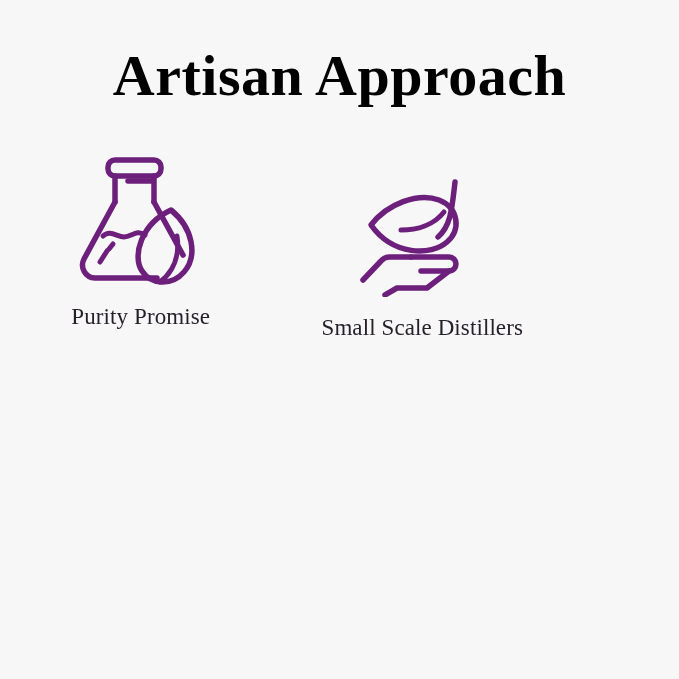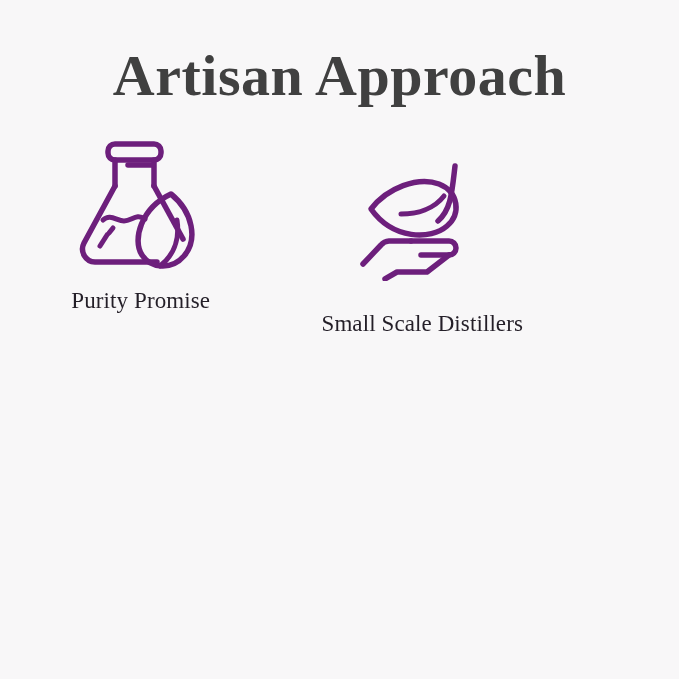--- a/index.html
+++ b/index.html
@@ -23,43 +23,42 @@
   .page-title {
     position: absolute;
     top: 44px;
     left: 0;
     width: 679px;
     text-align: center;
     font-family: "Liberation Serif", "DejaVu Serif", serif;
     font-weight: 700;
     font-size: 58px;
     letter-spacing: 0.5px;
-    color: #404040;
+    color: #000000;
     line-height: 1.1;
     white-space: nowrap;
   }
   .feature-grid {
     position: absolute;
-    top: 134px;
+    top: 150px;
     left: 0;
     width: 563px;
     height: 500px;
     display: grid;
     grid-template-columns: 1fr 1fr;
     grid-template-rows: 1fr 1fr;
   }
   .feature-cell {
     display: flex;
     flex-direction: column;
     align-items: center;
     justify-content: flex-start;
   }
   .feature-cell.row2 {
     padding-top: 22px;
-    gap: 12px;
   }
   .feature-icon {
     width: 150px;
     height: 142px;
     display: block;
   }
   .feature-icon.small {
     height: 125px;
   }
   .feature-label {

